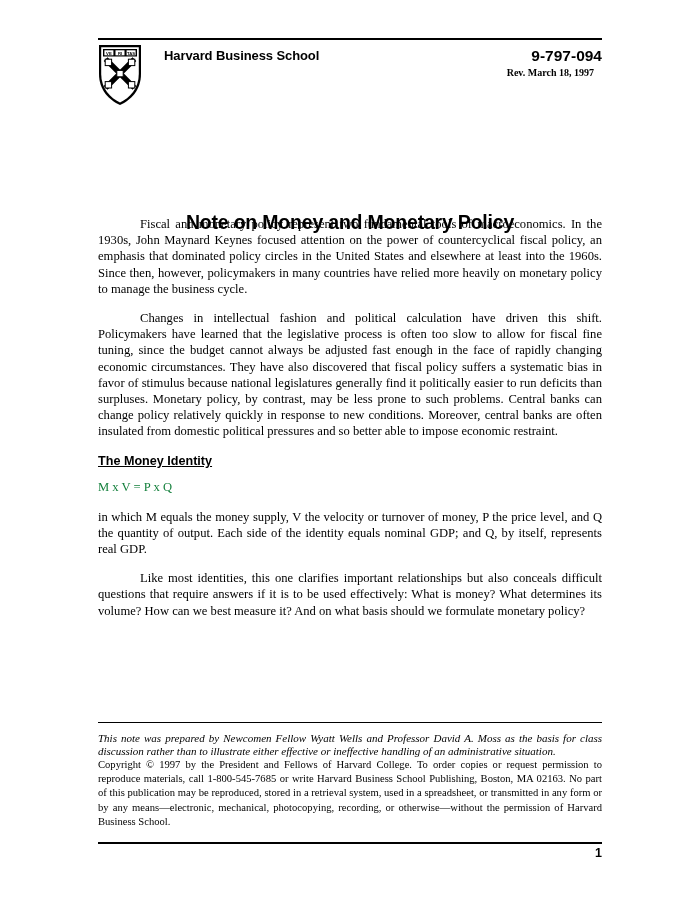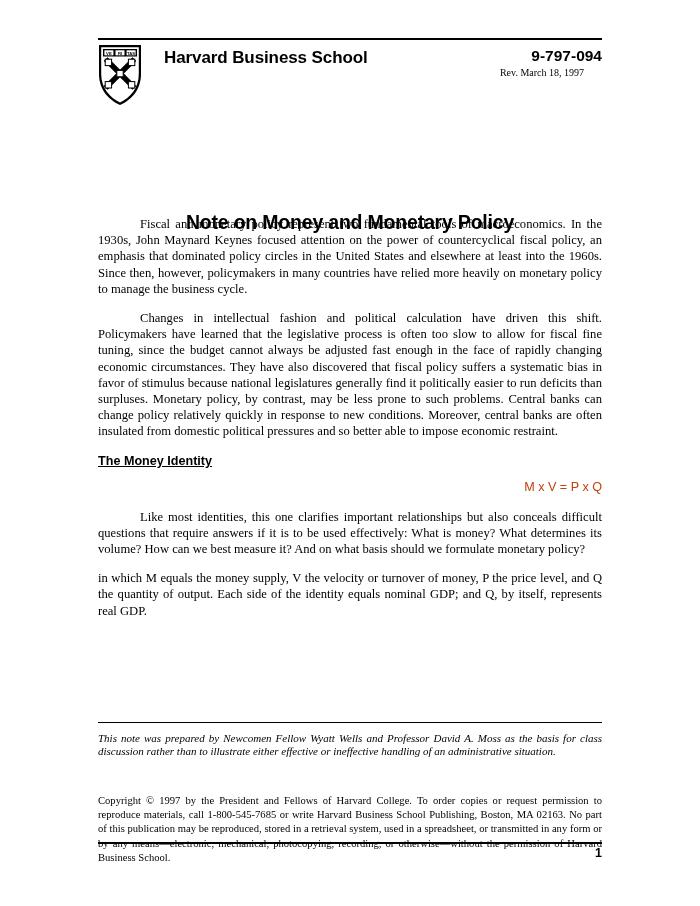--- a/index.html
+++ b/index.html
@@ -46,42 +46,42 @@
     width: 44px;
     height: 62px;
   }
   .logo svg { display: block; }
   .school-name {
     position: absolute;
     left: 66px;
     top: 6px;
     font-family: "Liberation Sans", sans-serif;
     font-weight: bold;
-    font-size: 17px;
+    font-size: 13px;
     color: #000000;
     letter-spacing: -0.1px;
     white-space: nowrap;
   }
   .case-number {
     position: absolute;
     right: 0;
     top: 5px;
     font-family: "Liberation Sans", sans-serif;
     font-weight: bold;
     font-size: 15.5px;
     color: #000000;
     text-align: right;
     white-space: nowrap;
   }
   .case-rev {
     position: absolute;
-    right: 18px;
+    right: 8px;
     top: 25px;
     font-family: "Liberation Serif", serif;
-    font-weight: normal;
+    font-weight: bold;
     font-size: 10px;
     color: #000000;
     white-space: nowrap;
   }
 
   
   .doc-title {
     position: absolute;
     left: 0;
     top: 172px;
@@ -118,25 +118,25 @@
     font-family: "Liberation Sans", sans-serif;
     font-weight: bold;
     font-size: 12.6px;
     line-height: 16px;
     color: #000000;
     text-align: left;
     text-decoration: underline;
   }
   .equation {
     margin: 10px 0 14px 0;
-    text-align: right;
-    font-family: Liberation Sans, sans-serif;
+    text-align: left;
+    font-family: Liberation Serif, serif;
     font-size: 12.6px;
     line-height: 16px;
-    color: #c2410c;
+    color: #15803d;
   }
 
   
   .foot-rule {
     position: absolute;
     left: 0;
     top: 722px;
     width: 504px;
     height: 0;
     border-top: 1px solid #000000;
@@ -149,21 +149,21 @@
     font-family: "Liberation Serif", serif;
     font-style: italic;
     font-size: 11px;
     line-height: 13.4px;
     color: #000000;
     text-align: justify;
   }
   .copyright {
     position: absolute;
     left: 0;
-    top: 794px;
+    top: 758px;
     width: 504px;
     font-family: "Liberation Serif", serif;
     font-size: 10.6px;
     line-height: 14.2px;
     color: #000000;
     text-align: justify;
   }
 
   
   .bottom-rule {
@@ -225,22 +225,22 @@
       <div class="case-rev">Rev. March 18, 1997</div>
     </div>
 
     <div class="doc-title">Note on Money and Monetary Policy</div>
 
     <div class="body-area">
       <p class="para">Fiscal and monetary policy represent two fundamental tools of macroeconomics.  In the 1930s, John Maynard Keynes focused attention on the power of countercyclical fiscal policy, an emphasis that dominated policy circles in the United States and elsewhere at least into the 1960s.  Since then, however, policymakers in many countries have relied more heavily on monetary policy to manage the business cycle.</p>
       <p class="para">Changes in intellectual fashion and political calculation have driven this shift.  Policymakers have learned that the legislative process is often too slow to allow for fiscal fine tuning, since the budget cannot always be adjusted fast enough in the face of rapidly changing economic circumstances.  They have also discovered that fiscal policy suffers a systematic bias in favor of stimulus because national legislatures generally find it politically easier to run deficits than surpluses.  Monetary policy, by contrast, may be less prone to such problems.  Central banks can change policy relatively quickly in response to new conditions.  Moreover, central banks are often insulated from domestic political pressures and so better able to impose economic restraint.</p>
       <h2 class="section-heading">The Money Identity</h2>
       <div class="equation">M x V = P x Q</div>
+      <p class="para noindent">in which M equals the money supply, V the velocity or turnover of money, P the price level, and Q the quantity of output.  Each side of the identity equals nominal GDP; and Q, by itself, represents real GDP.</p>
       <p class="para">Like most identities, this one clarifies important relationships but also conceals difficult questions that require answers if it is to be used effectively:  What is money?  What determines its volume?  How can we best measure it?  And on what basis should we formulate monetary policy?</p>
-      <p class="para noindent">in which M equals the money supply, V the velocity or turnover of money, P the price level, and Q the quantity of output.  Each side of the identity equals nominal GDP; and Q, by itself, represents real GDP.</p>
     </div>
 
     <div class="foot-rule"></div>
     <div class="credit">This note was prepared by Newcomen Fellow Wyatt Wells and Professor David A. Moss as the basis for class discussion rather than to illustrate either effective or ineffective handling of an administrative situation.</div>
     <div class="copyright">Copyright © 1997 by the President and Fellows of Harvard College.  To order copies or request permission to reproduce materials, call 1-800-545-7685 or write Harvard Business School Publishing, Boston, MA 02163.  No part of this publication may be reproduced, stored in a retrieval system, used in a spreadsheet, or transmitted in any form or by any means—electronic, mechanical, photocopying, recording, or otherwise—without the permission of Harvard Business School.</div>
 
     <div class="bottom-rule"></div>
     <div class="page-number">1</div>
 
   </div>

